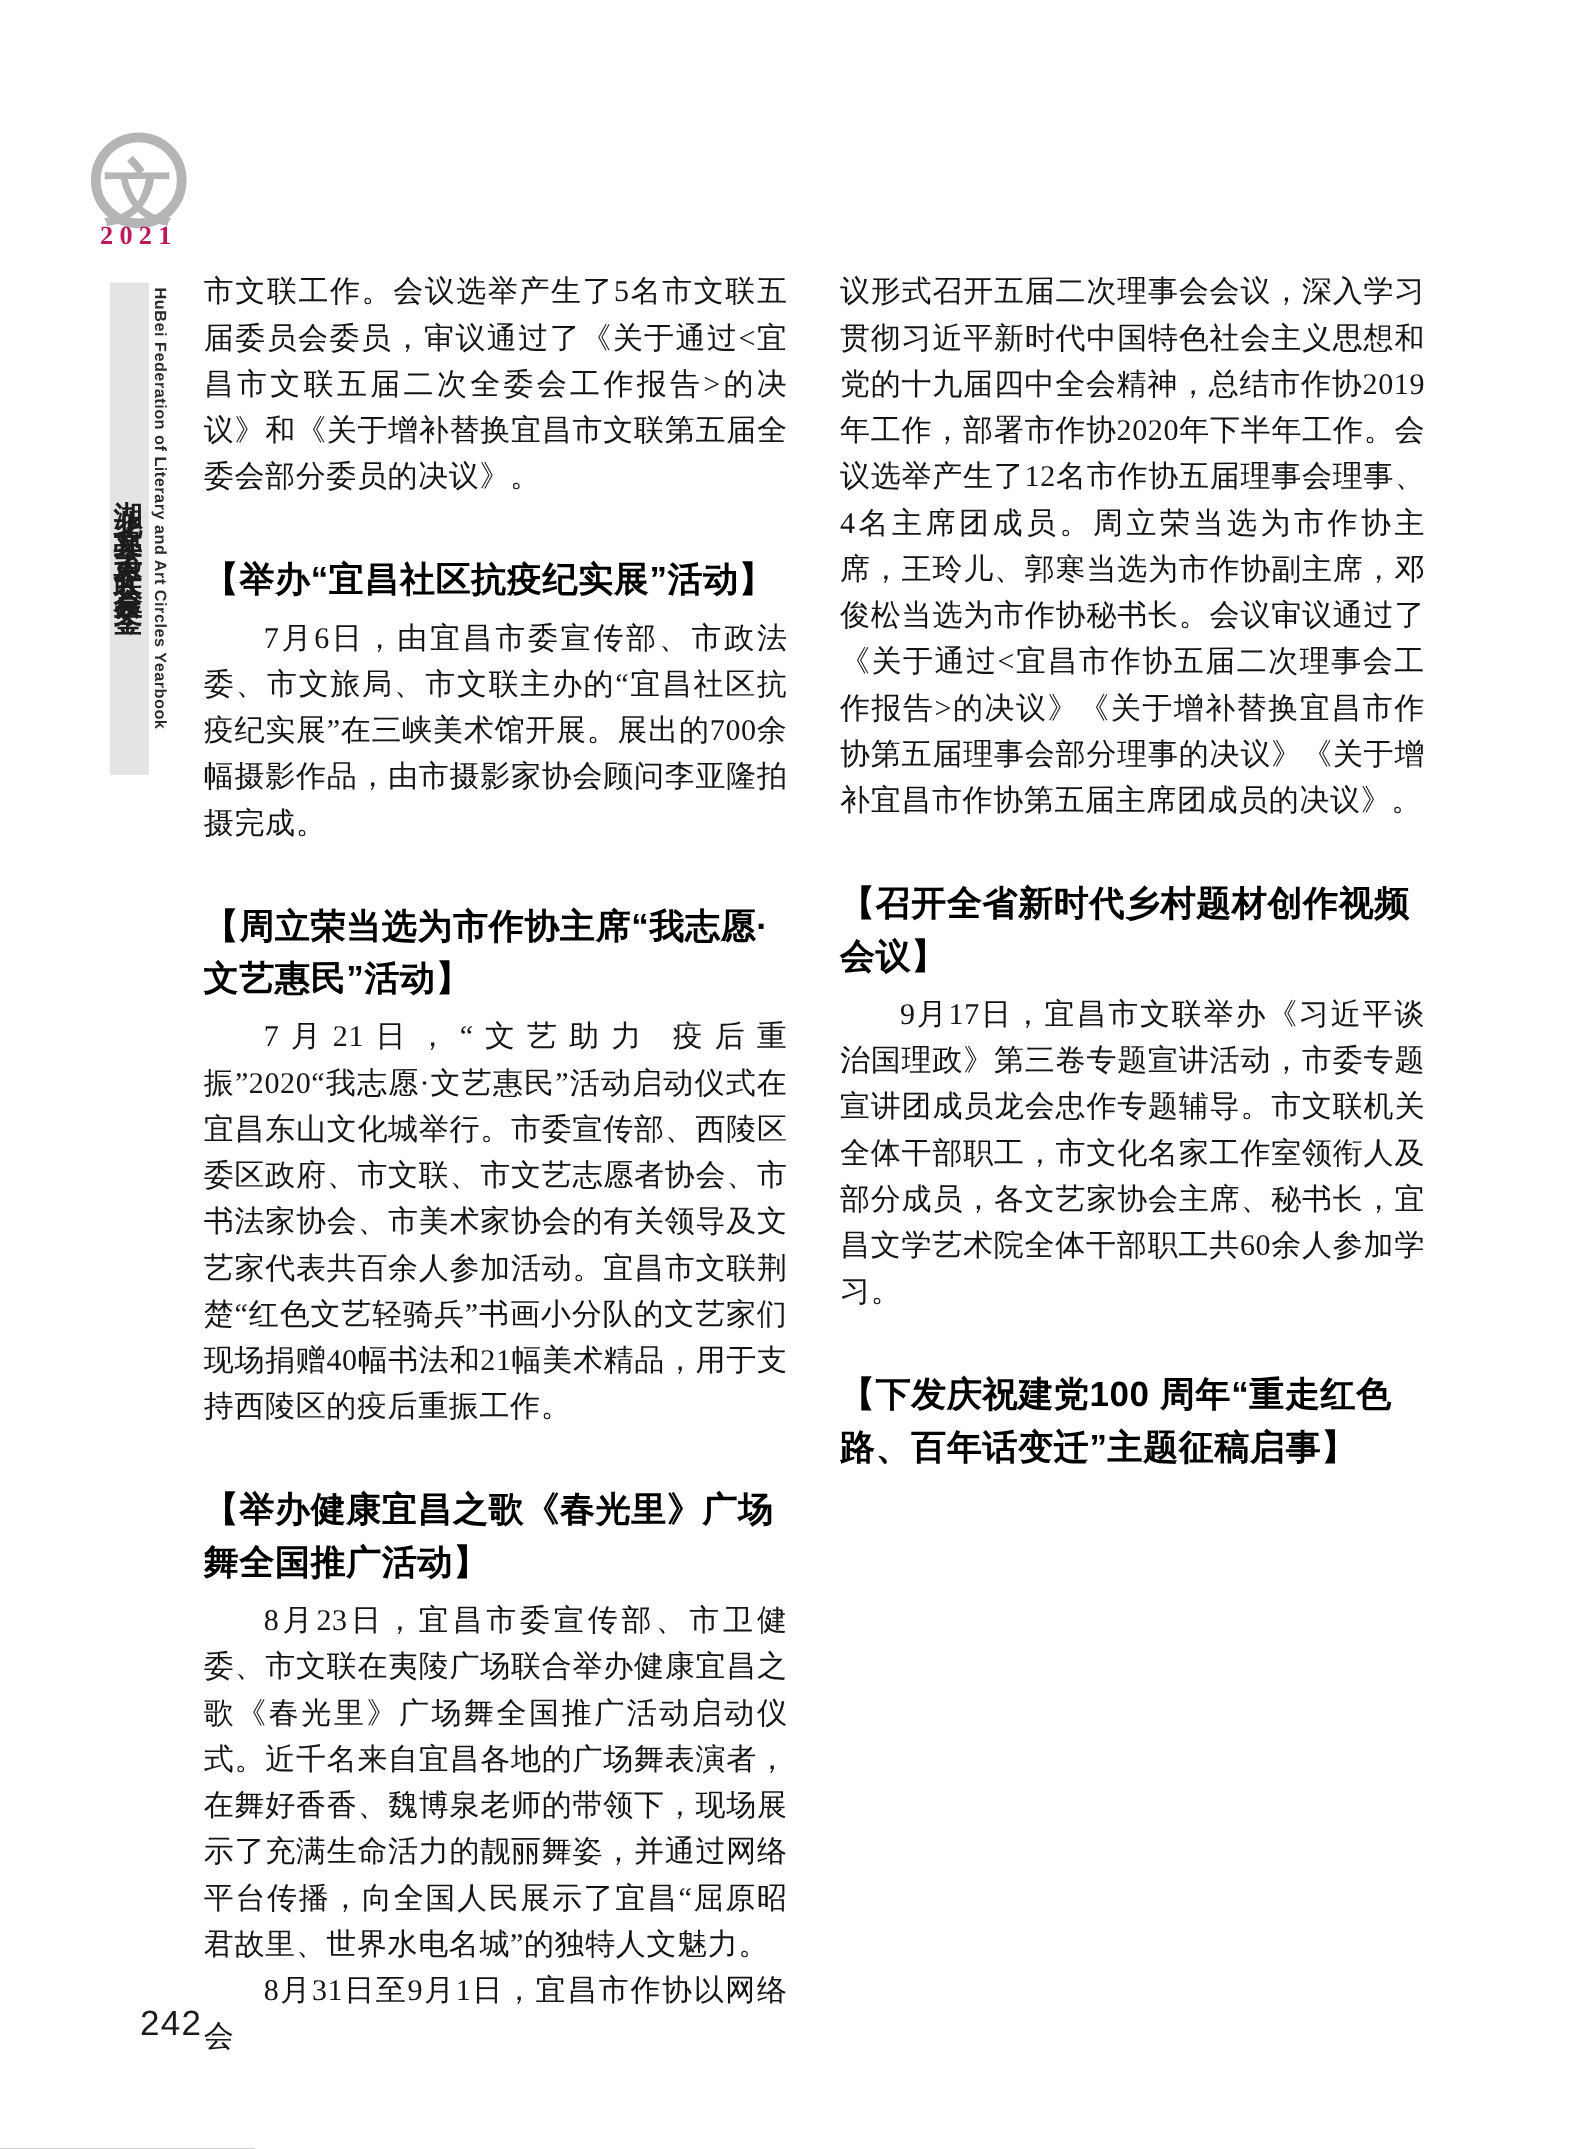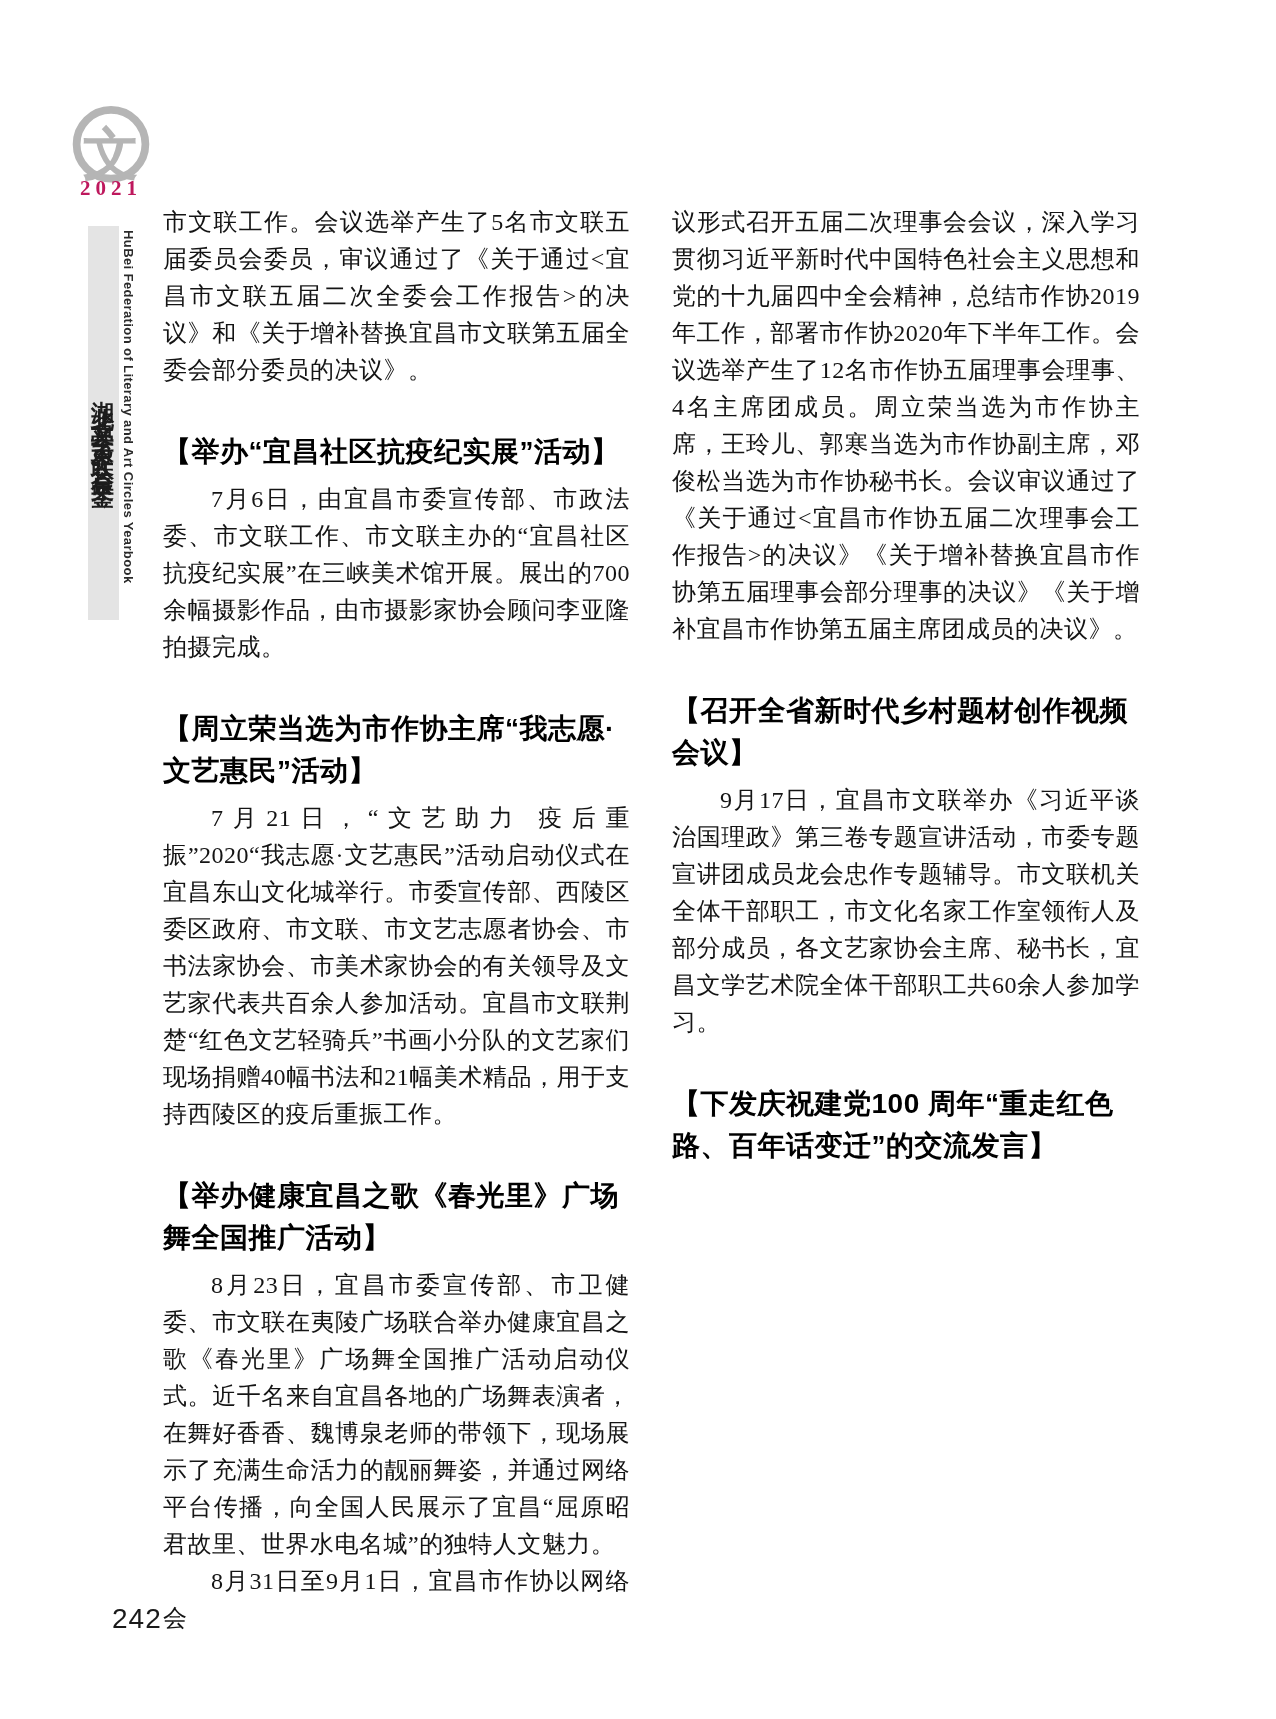--- a/index.html
+++ b/index.html
@@ -55,21 +55,21 @@
     letter-spacing:.5px;
     margin-bottom:0;
   }
   .para.cont{text-indent:0;}
   .heading{
     font-family:"Liberation Sans",sans-serif;
     font-weight:bold;font-size:28px;line-height:42px;
     color:#000;text-align:left;letter-spacing:.5px;
     margin-top:42px;margin-bottom:8px;
   }
-  .col > .para:first-child{margin-top:0;}
+  .col > .para:first-child{margin-top:12px;}
   .pageno{
     position:absolute;left:112px;top:1603px;
     font-family:"Liberation Sans",sans-serif;
     font-weight:normal;font-size:28px;letter-spacing:1px;color:#1a1a1a;
   }
 </style>
 </head>
 <body>
 
 <div class="page">
@@ -84,29 +84,29 @@
   <div class="year">2021</div>
 
   <div class="strip">
     <div class="strip-cn">湖北省文学艺术界联合会年鉴</div>
   </div>
   <div class="strip-en">HuBei Federation of Literary and Art Circles Yearbook</div>
 
   <div class="col col-left">
       <p class="block para cont">市文联工作。会议选举产生了5名市文联五届委员会委员，审议通过了《关于通过&lt;宜昌市文联五届二次全委会工作报告&gt;的决议》和《关于增补替换宜昌市文联第五届全委会部分委员的决议》。</p>
       <h3 class="block heading">【举办“宜昌社区抗疫纪实展”活动】</h3>
-      <p class="block para">7月6日，由宜昌市委宣传部、市政法委、市文联工作、市文联主办的“宜昌社区抗疫纪实展”在三峡美术馆开展。展出的700余幅摄影作品，由市摄影家协会顾问李亚隆拍摄完成。</p>
+      <p class="block para">7月6日，由宜昌市委宣传部、市政法委、市文旅局、市文联主办的“宜昌社区抗疫纪实展”在三峡美术馆开展。展出的700余幅摄影作品，由市摄影家协会顾问李亚隆拍摄完成。</p>
       <h3 class="block heading">【周立荣当选为市作协主席“我志愿·文艺惠民”活动】</h3>
       <p class="block para">7月21日，“文艺助力 疫后重振”2020“我志愿·文艺惠民”活动启动仪式在宜昌东山文化城举行。市委宣传部、西陵区委区政府、市文联、市文艺志愿者协会、市书法家协会、市美术家协会的有关领导及文艺家代表共百余人参加活动。宜昌市文联荆楚“红色文艺轻骑兵”书画小分队的文艺家们现场捐赠40幅书法和21幅美术精品，用于支持西陵区的疫后重振工作。</p>
       <h3 class="block heading">【举办健康宜昌之歌《春光里》广场舞全国推广活动】</h3>
       <p class="block para">8月23日，宜昌市委宣传部、市卫健委、市文联在夷陵广场联合举办健康宜昌之歌《春光里》广场舞全国推广活动启动仪式。近千名来自宜昌各地的广场舞表演者，在舞好香香、魏博泉老师的带领下，现场展示了充满生命活力的靓丽舞姿，并通过网络平台传播，向全国人民展示了宜昌“屈原昭君故里、世界水电名城”的独特人文魅力。</p>
       <p class="block para">8月31日至9月1日，宜昌市作协以网络会</p>
     </div>
   <div class="col col-right">
       <p class="block para cont">议形式召开五届二次理事会会议，深入学习贯彻习近平新时代中国特色社会主义思想和党的十九届四中全会精神，总结市作协2019年工作，部署市作协2020年下半年工作。会议选举产生了12名市作协五届理事会理事、4名主席团成员。周立荣当选为市作协主席，王玲儿、郭寒当选为市作协副主席，邓俊松当选为市作协秘书长。会议审议通过了《关于通过&lt;宜昌市作协五届二次理事会工作报告&gt;的决议》《关于增补替换宜昌市作协第五届理事会部分理事的决议》《关于增补宜昌市作协第五届主席团成员的决议》。</p>
       <h3 class="block heading">【召开全省新时代乡村题材创作视频会议】</h3>
       <p class="block para">9月17日，宜昌市文联举办《习近平谈治国理政》第三卷专题宣讲活动，市委专题宣讲团成员龙会忠作专题辅导。市文联机关全体干部职工，市文化名家工作室领衔人及部分成员，各文艺家协会主席、秘书长，宜昌文学艺术院全体干部职工共60余人参加学习。</p>
-      <h3 class="block heading">【下发庆祝建党100 周年“重走红色路、百年话变迁”的交流发言】</h3>
+      <h3 class="block heading">【下发庆祝建党100 周年“重走红色路、百年话变迁”主题征稿启事】</h3>
     </div>
 
   <div class="pageno">242</div>
 
 </div>
 
 </body></html>

